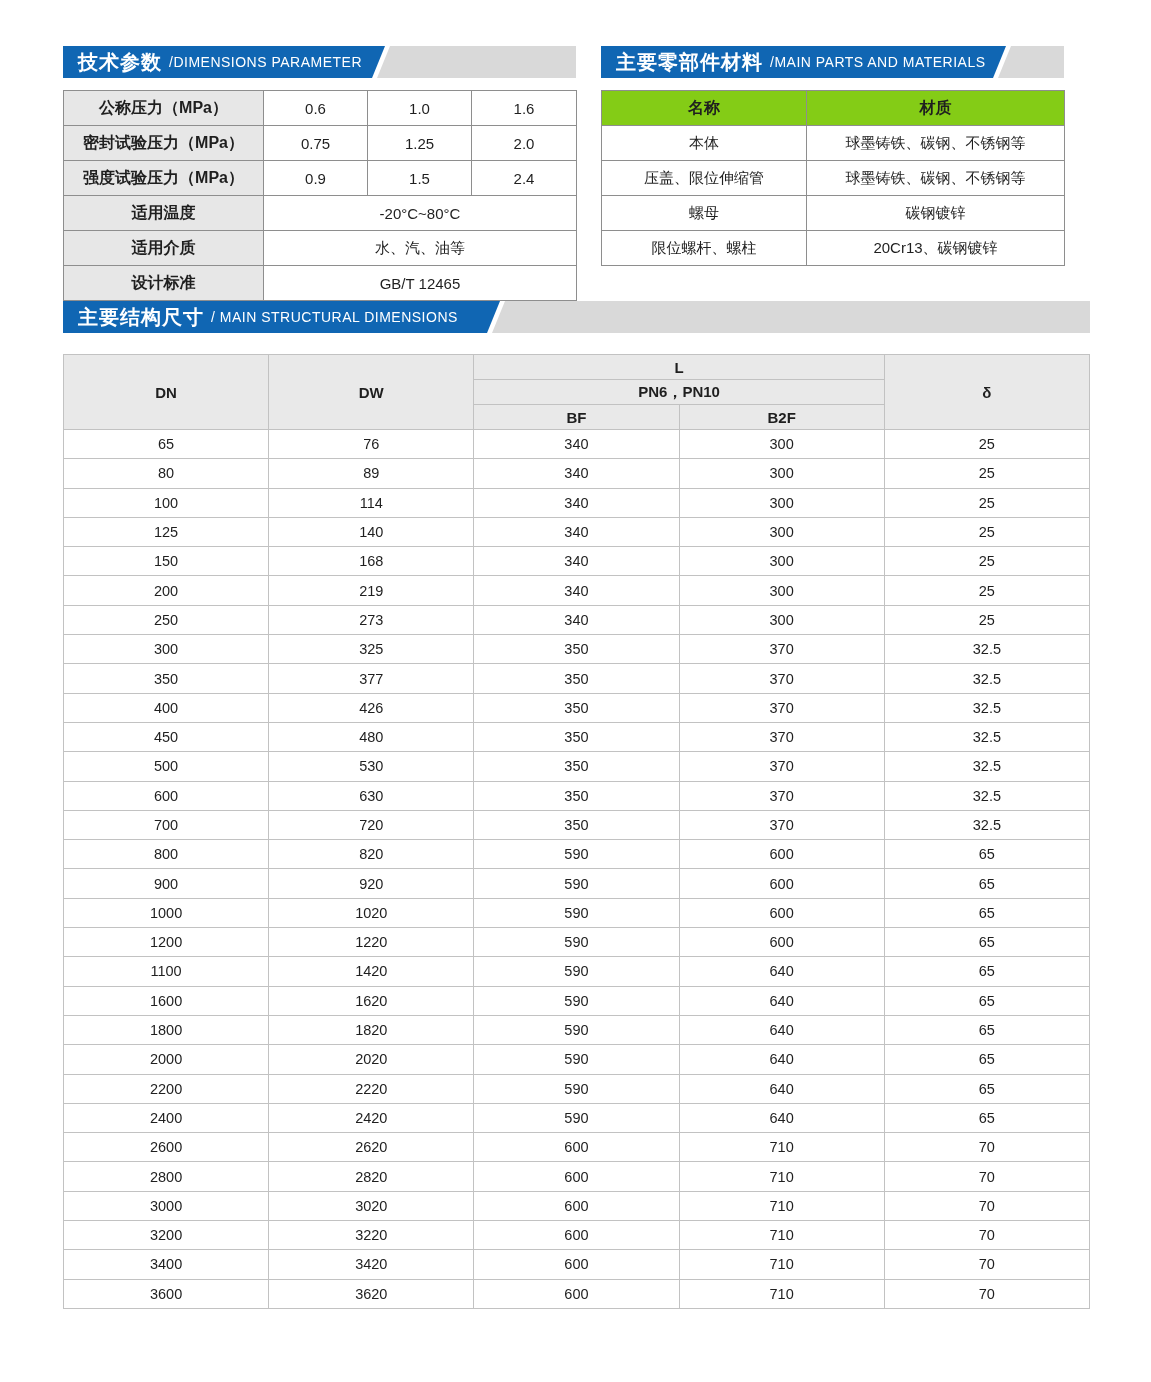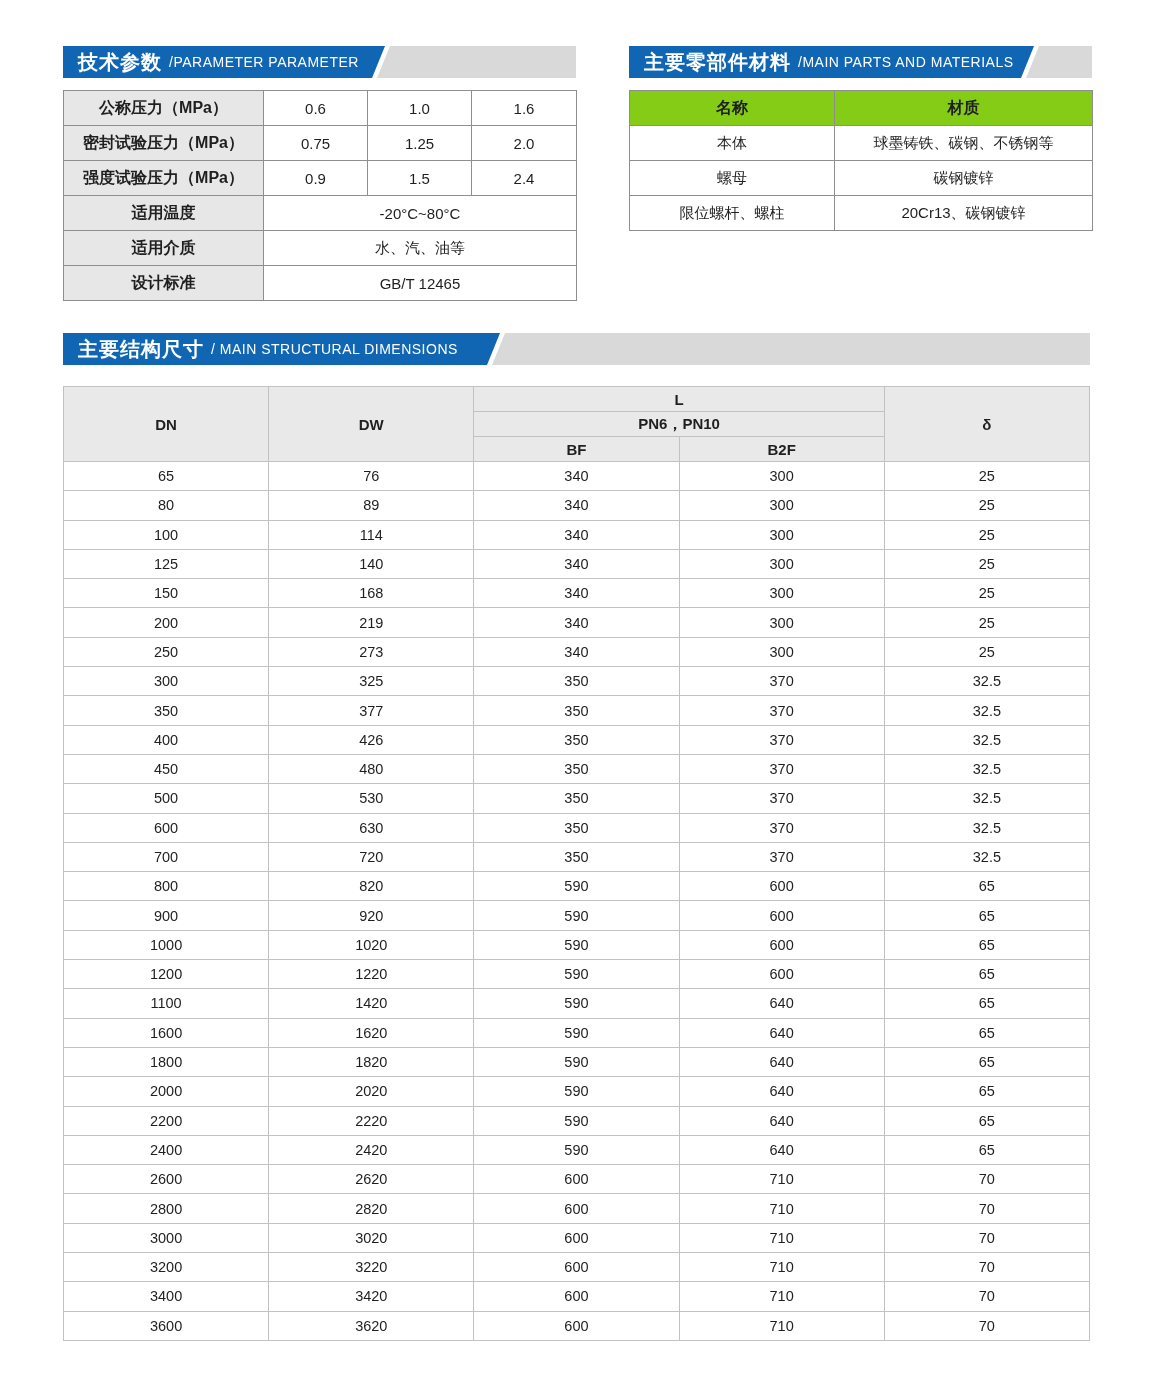--- a/index.html
+++ b/index.html
@@ -26,21 +26,21 @@
   .banner-blue .zh { font-size: 20px; font-weight: bold; letter-spacing: 1px; }
   .banner-blue .en { font-size: 14px; margin-left: 7px; padding-right: 30px; letter-spacing: 0.5px; }
   .banner-gray {
     flex: 1 1 auto;
     background: #d9d9d9;
     margin-left: -8px;
     clip-path: polygon(13px 0, 100% 0, 100% 100%, 0 100%);
   }
 
   
-  .top-section { display: flex; gap: 53px; margin-bottom: 32px; }
+  .top-section { display: flex; gap: 25px; }
   .col-left  { width: 513px; flex: 0 0 auto; }
   .col-right { width: 463px; flex: 0 0 auto; }
 
   table { border-collapse: collapse; table-layout: fixed; }
   td, th { text-align: center; vertical-align: middle; overflow: hidden; }
 
   .param-table, .material-table { width: 100%; }
   .param-table td, .param-table th,
   .material-table td, .material-table th {
     border: 1px solid #8e8e8e;
@@ -78,21 +78,21 @@
 <body>
 
 <div class="page">
 
   <div class="top-section">
 
     <div class="col-left">
       <div class="banner-row">
         <div class="banner-blue" style="width:322px">
           <span class="zh">技术参数</span>
-          <span class="en">/PARAMETER PARAMETER</span>
+          <span class="en">/DIMENSIONS PARAMETER</span>
         </div>
         <div class="banner-gray"></div>
       </div>
       <table class="param-table">
         <colgroup>
             <col style="width:200px">
             <col style="width:104px">
             <col style="width:104px">
             <col style="width:105px">
           </colgroup>
@@ -146,20 +146,24 @@
           </colgroup>
         <thead>
           <tr>
             <th>名称</th>
             <th>材质</th>
           </tr>
         </thead>
         <tbody>
             <tr>
               <td>本体</td>
+              <td>球墨铸铁、碳钢、不锈钢等</td>
+            </tr>
+            <tr>
+              <td>压盖、限位伸缩管</td>
               <td>球墨铸铁、碳钢、不锈钢等</td>
             </tr>
             <tr>
               <td>螺母</td>
               <td>碳钢镀锌</td>
             </tr>
             <tr>
               <td>限位螺杆、螺柱</td>
               <td>20Cr13、碳钢镀锌</td>
             </tr>

